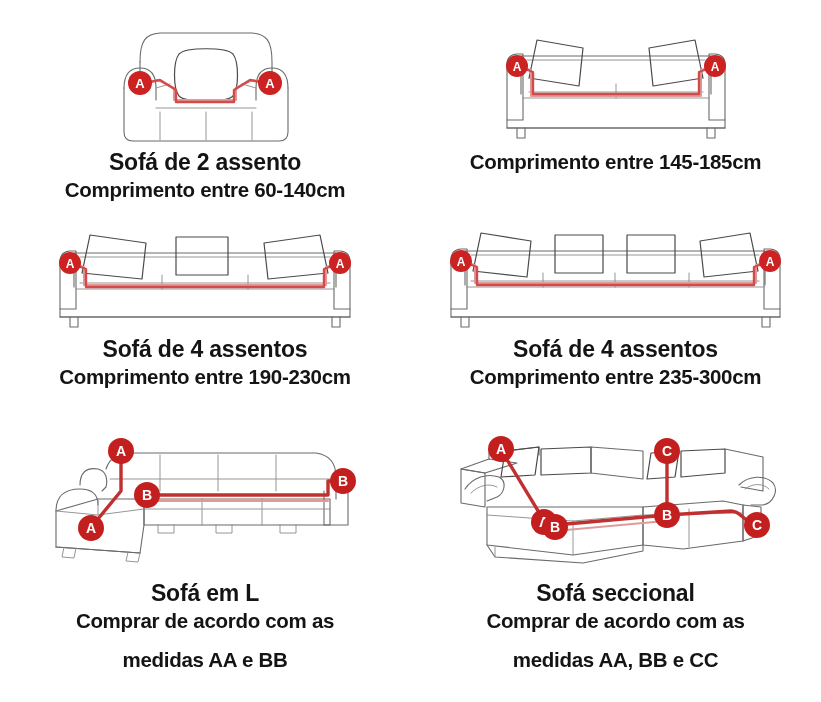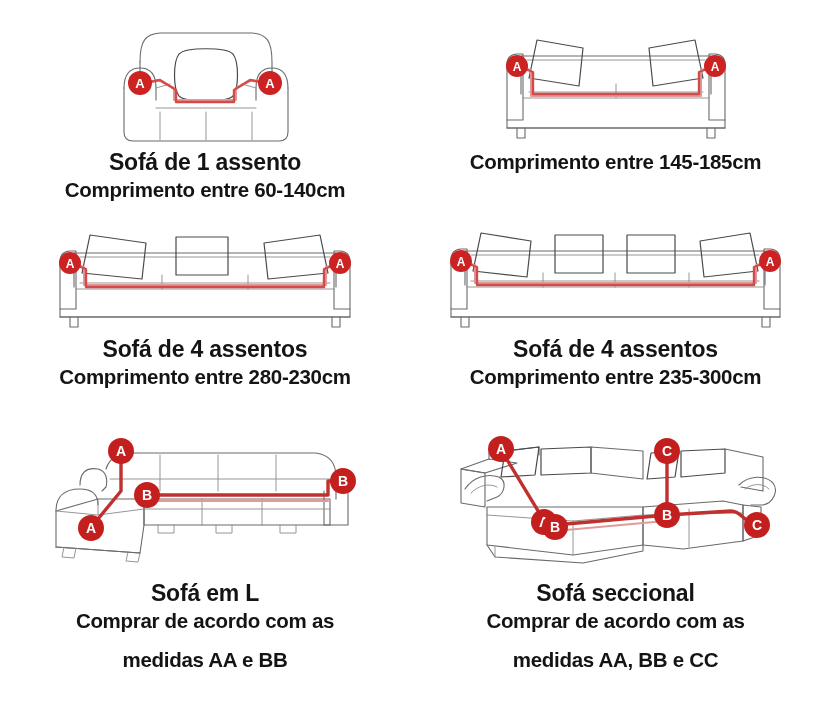--- a/index.html
+++ b/index.html
@@ -112,21 +112,21 @@
             <circle class="mk-c" cx="40" cy="67" r="12"></circle>
             <text class="mk-t" x="40" y="72" font-size="13">A</text>
           </g>
           <g>
             <circle class="mk-c" cx="170" cy="67" r="12"></circle>
             <text class="mk-t" x="170" y="72" font-size="13">A</text>
           </g>
         </svg>
       </div>
       <div class="caption">
-        <div class="title">Sofá de 1 assento</div>
+        <div class="title">Sofá de 2 assento</div>
         <div class="sub">
           <span>Comprimento entre 60-140cm</span>
         </div>
       </div>
     </div>
 
     <div class="cell r1">
       <div class="art">
         <svg width="250" height="132" viewBox="0 0 250 132">
 
@@ -193,21 +193,21 @@
           </g>
           <g>
             <circle class="mk-c" cx="290" cy="46" r="11"></circle>
             <text class="mk-t" x="290" y="51" font-size="12">A</text>
           </g>
         </svg>
       </div>
       <div class="caption">
         <div class="title">Sofá de 4 assentos</div>
         <div class="sub">
-          <span>Comprimento entre 280-230cm</span>
+          <span>Comprimento entre 190-230cm</span>
         </div>
       </div>
     </div>
 
     <div class="cell r2">
       <div class="art">
         <svg width="345" height="118" viewBox="0 0 345 118">
           <path class="dg" d="M22 34 L322 34 L322 68 M22 34 L22 68"></path>
           <path class="dg2" d="M28 38 L316 38"></path>
           <path class="dg" d="M8 42 C8 36 12 32 18 32 L24 32 L24 92 L8 92 Z"></path>

